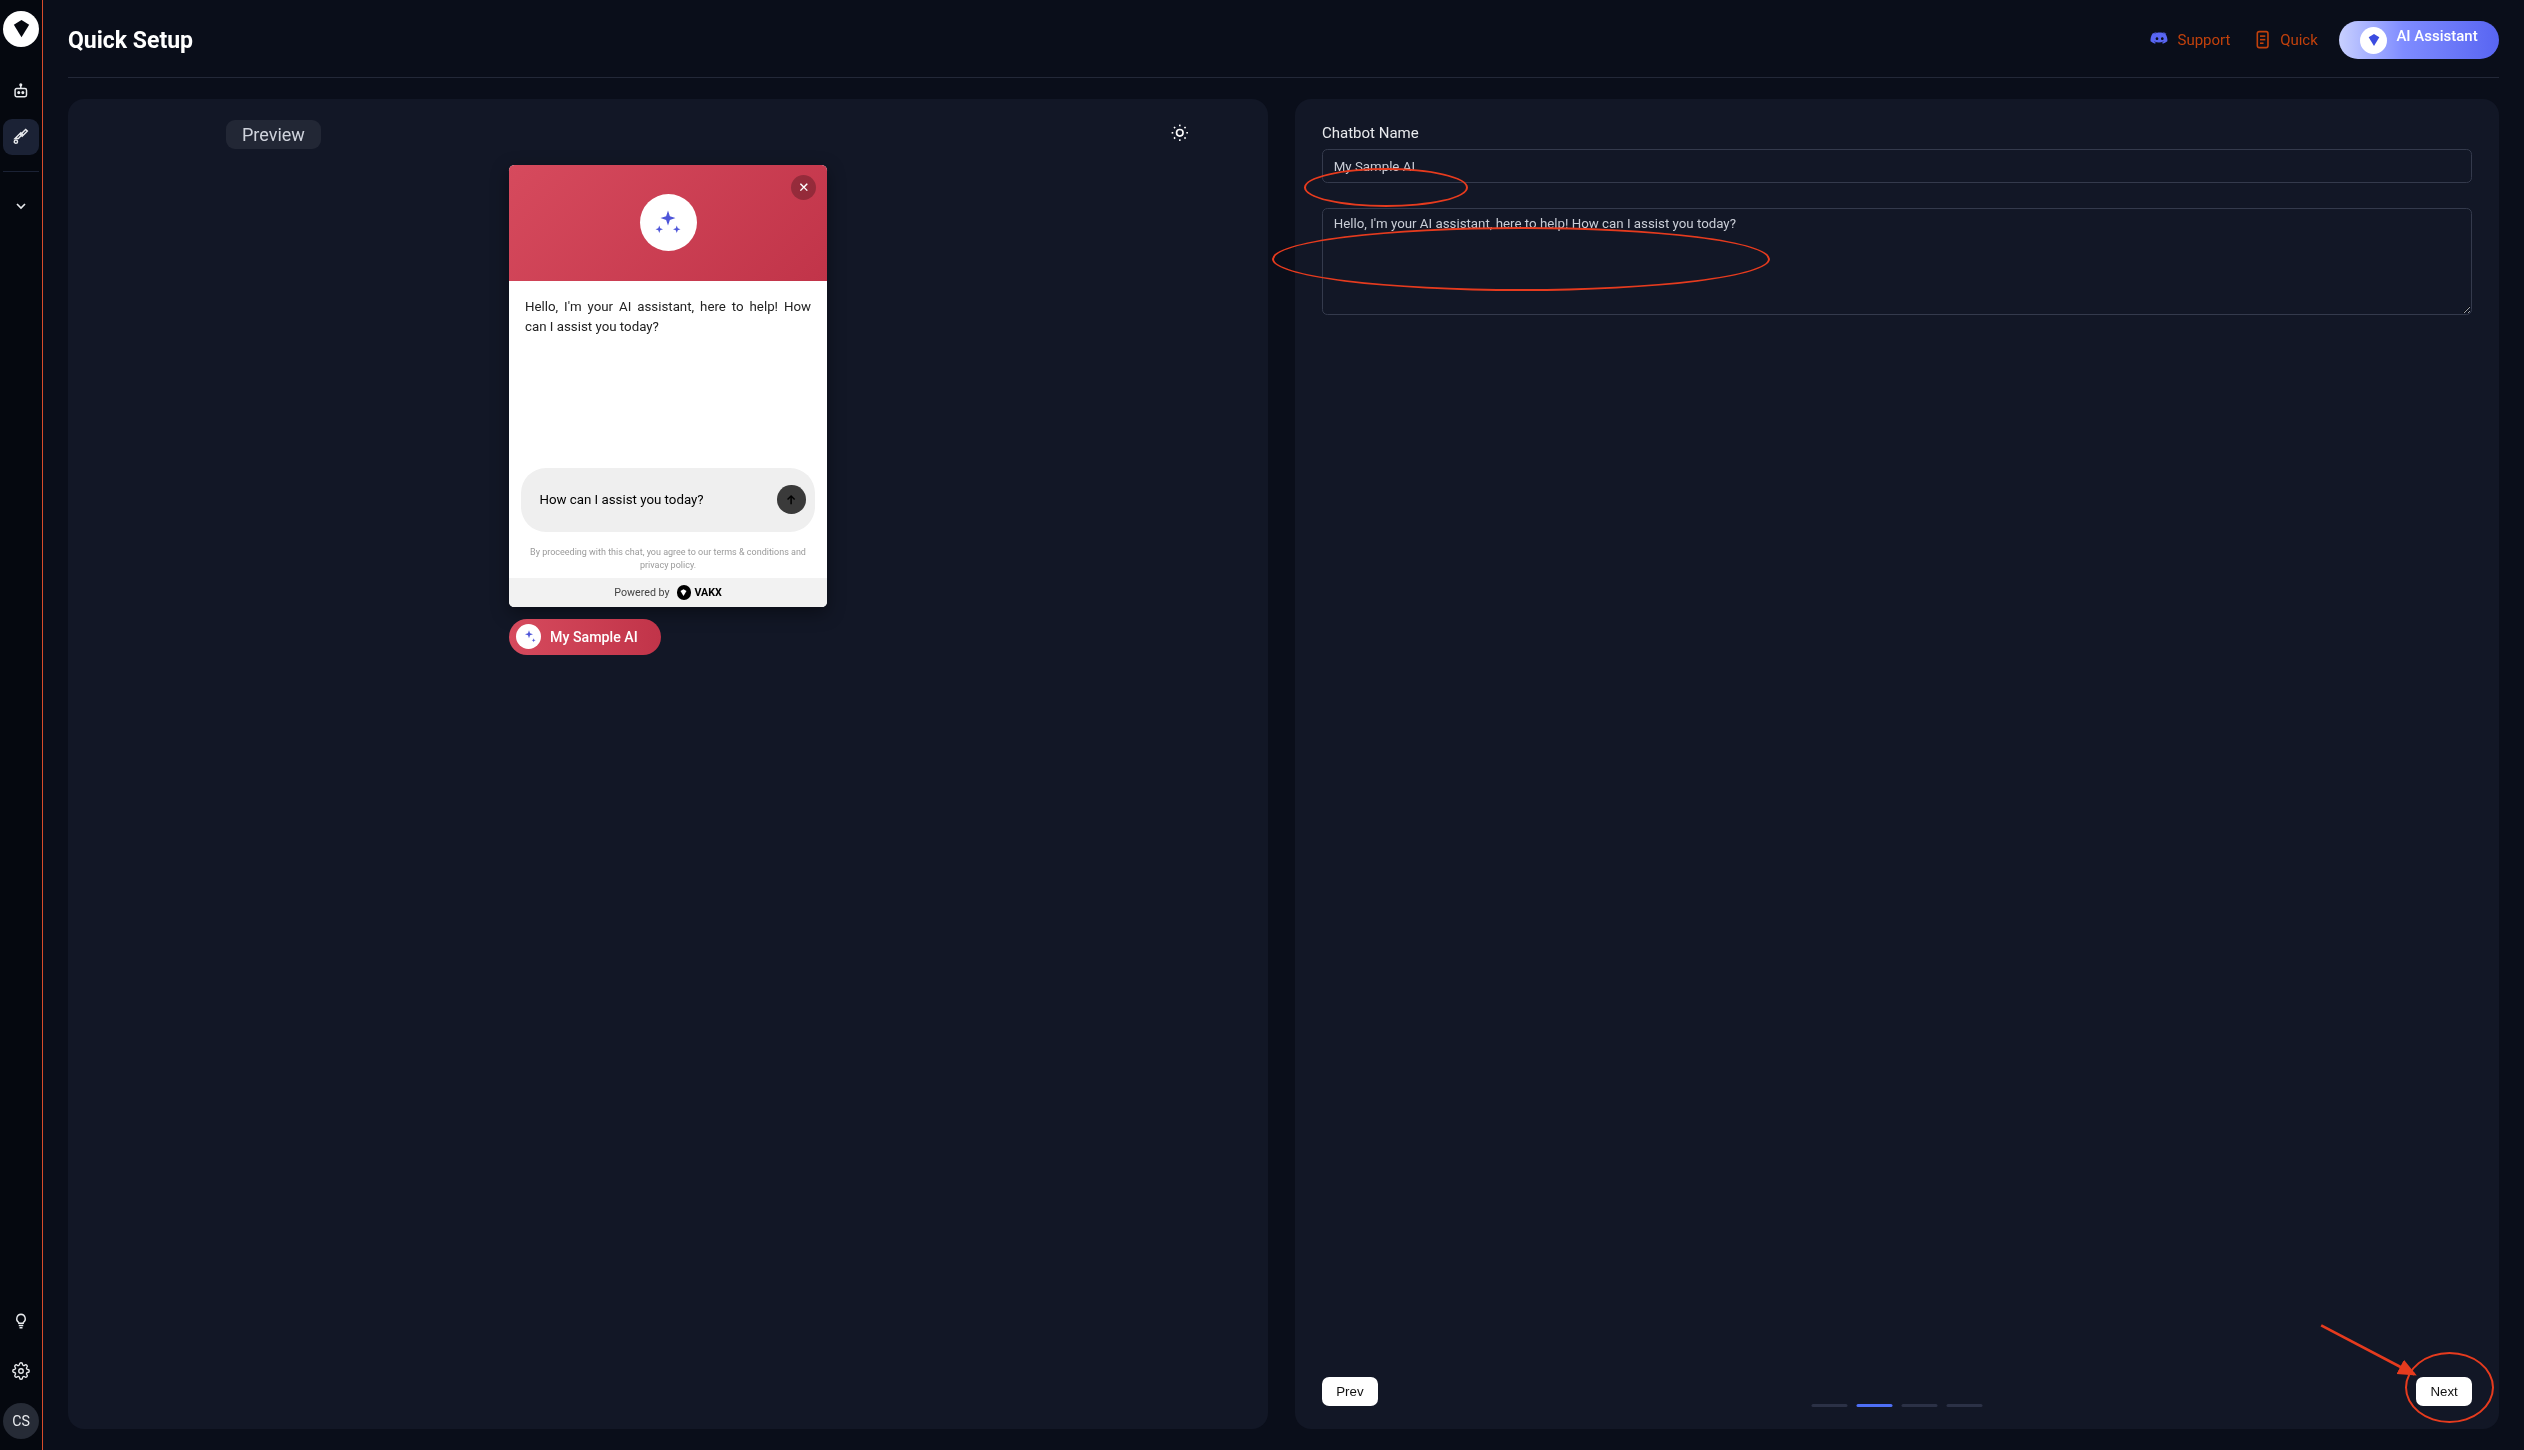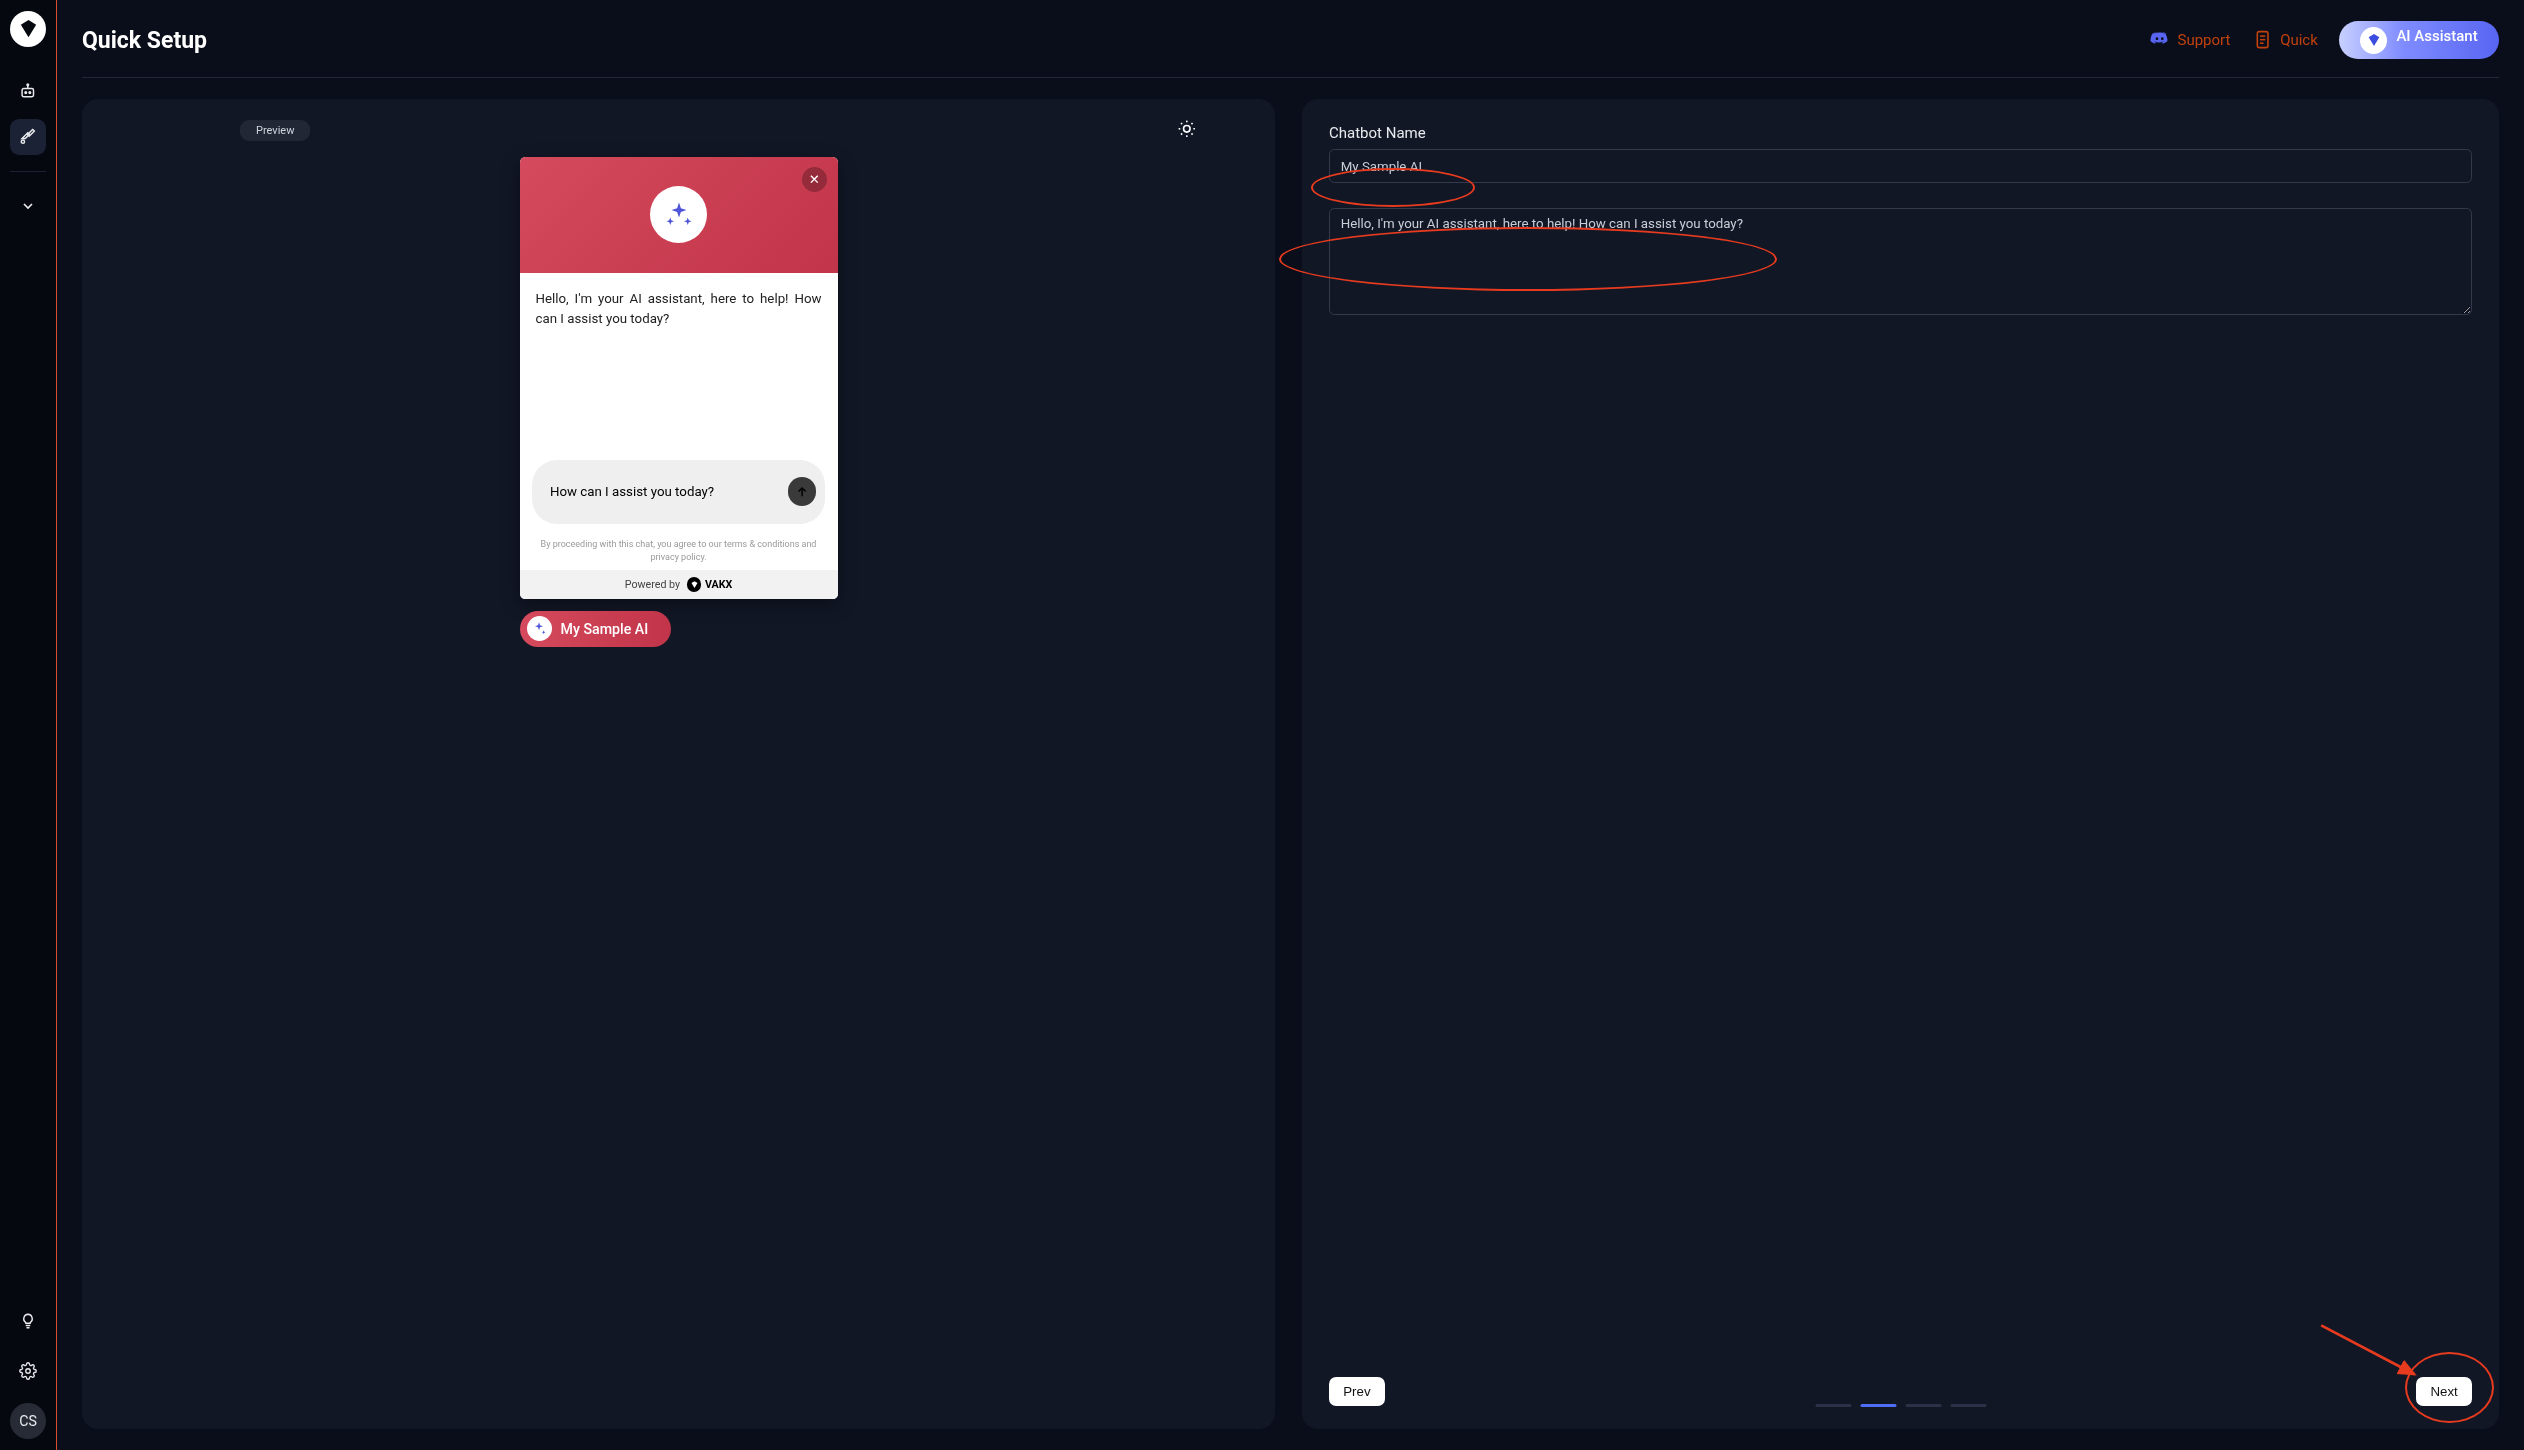--- a/index.html
+++ b/index.html
@@ -7,21 +7,21 @@
   body {
     font-family: -apple-system, BlinkMacSystemFont, "Segoe UI", Roboto, Arial, sans-serif;
     background: #0a0e1a;
     color: #e8eaed;
     display: flex;
     overflow: hidden;
   }
 
   
   .sidebar {
-    width: 57px;
+    width: 43px;
     background: #05080f;
     border-right: 1.8px solid #d84c2c;
     display: flex;
     flex-direction: column;
     align-items: center;
     padding: 10.7px 0;
     flex-shrink: 0;
   }
   .logo {
     width: 36px;
@@ -152,21 +152,21 @@
     width: 100%;
     display: flex;
     align-items: center;
     justify-content: flex-start;
     position: relative;
     margin-bottom: 16px;
   }
   .preview-label {
     background: rgba(255,255,255,0.07);
     color: #cfd3dc;
-    font-size: 11px;
+    font-size: 18px;
     padding: 3.6px 16px;
     border-radius: 9px;
     margin-left: 133px;
   }
   .sun-icon {
     position: absolute;
     right: 53px;
     color:#fff;
     cursor: pointer;
   }

